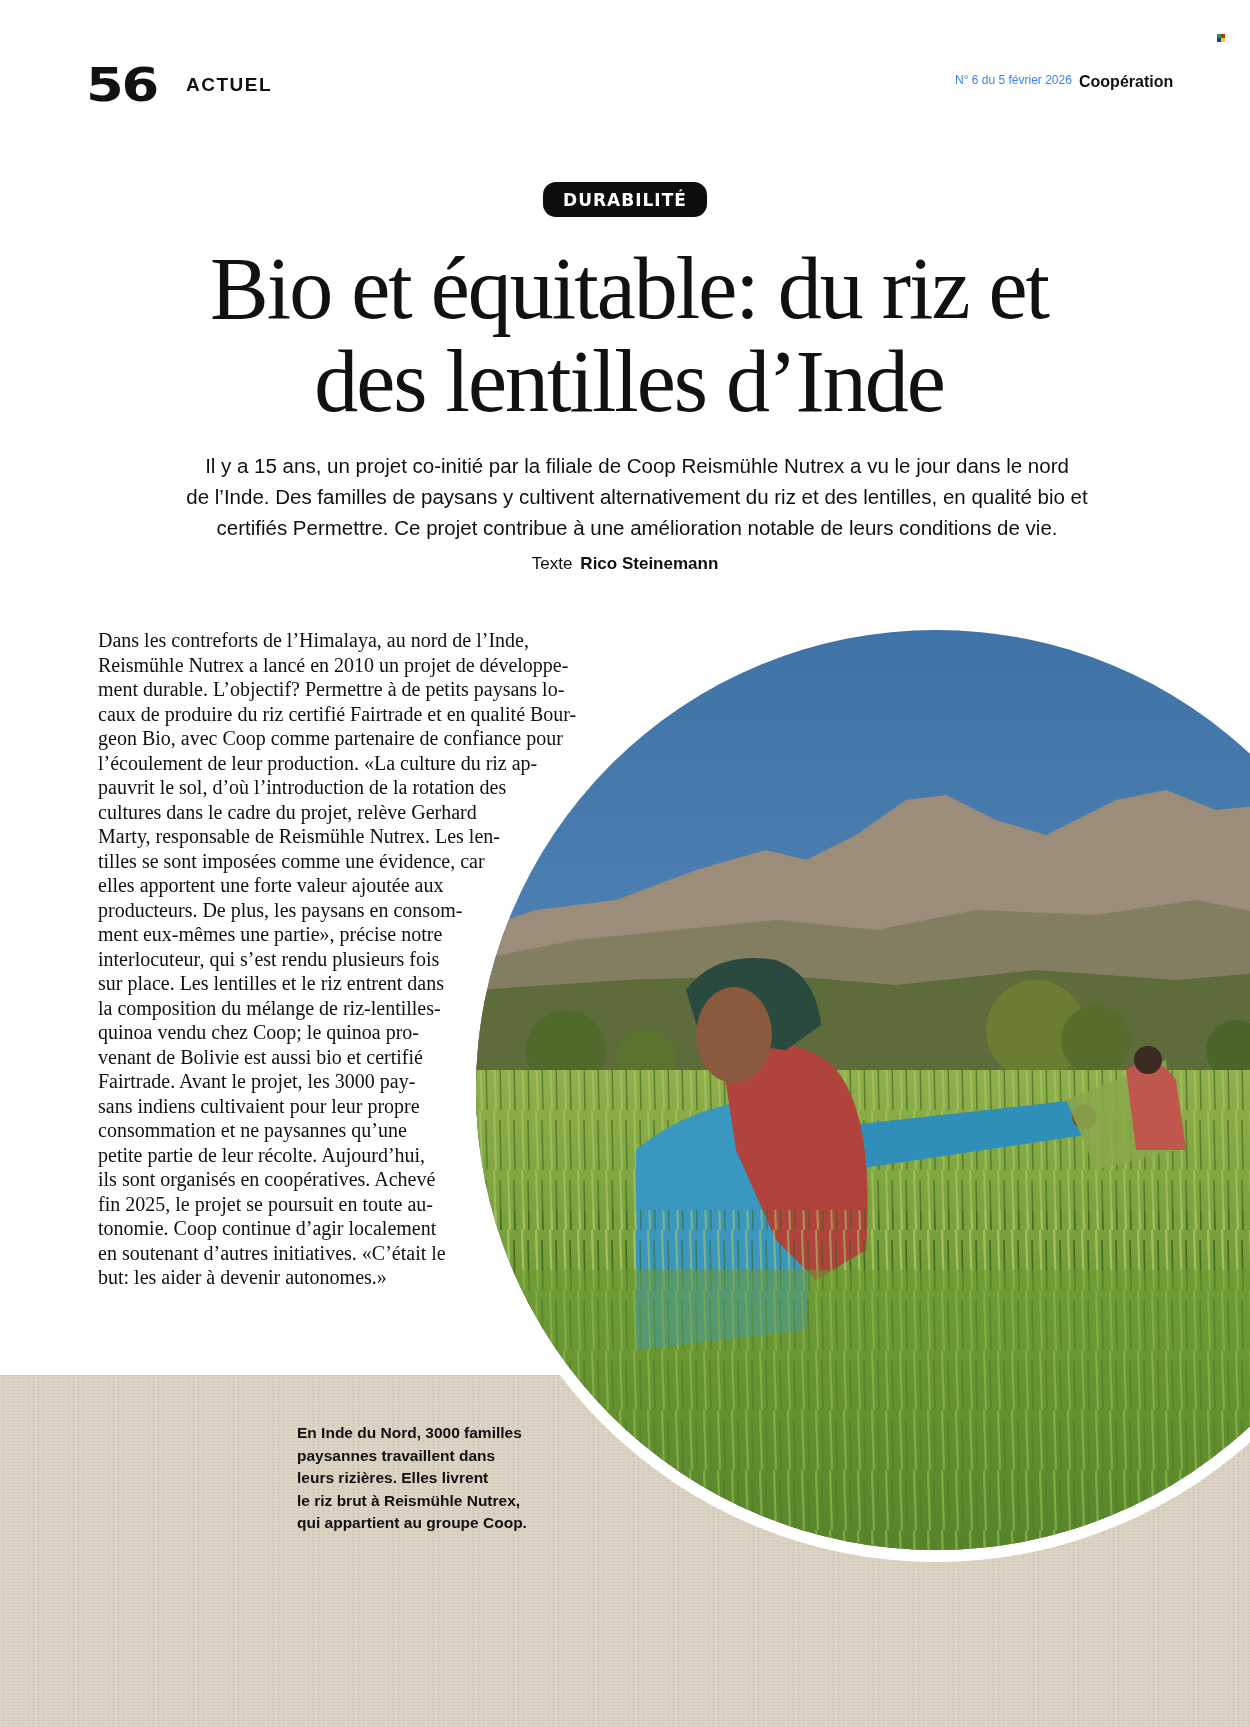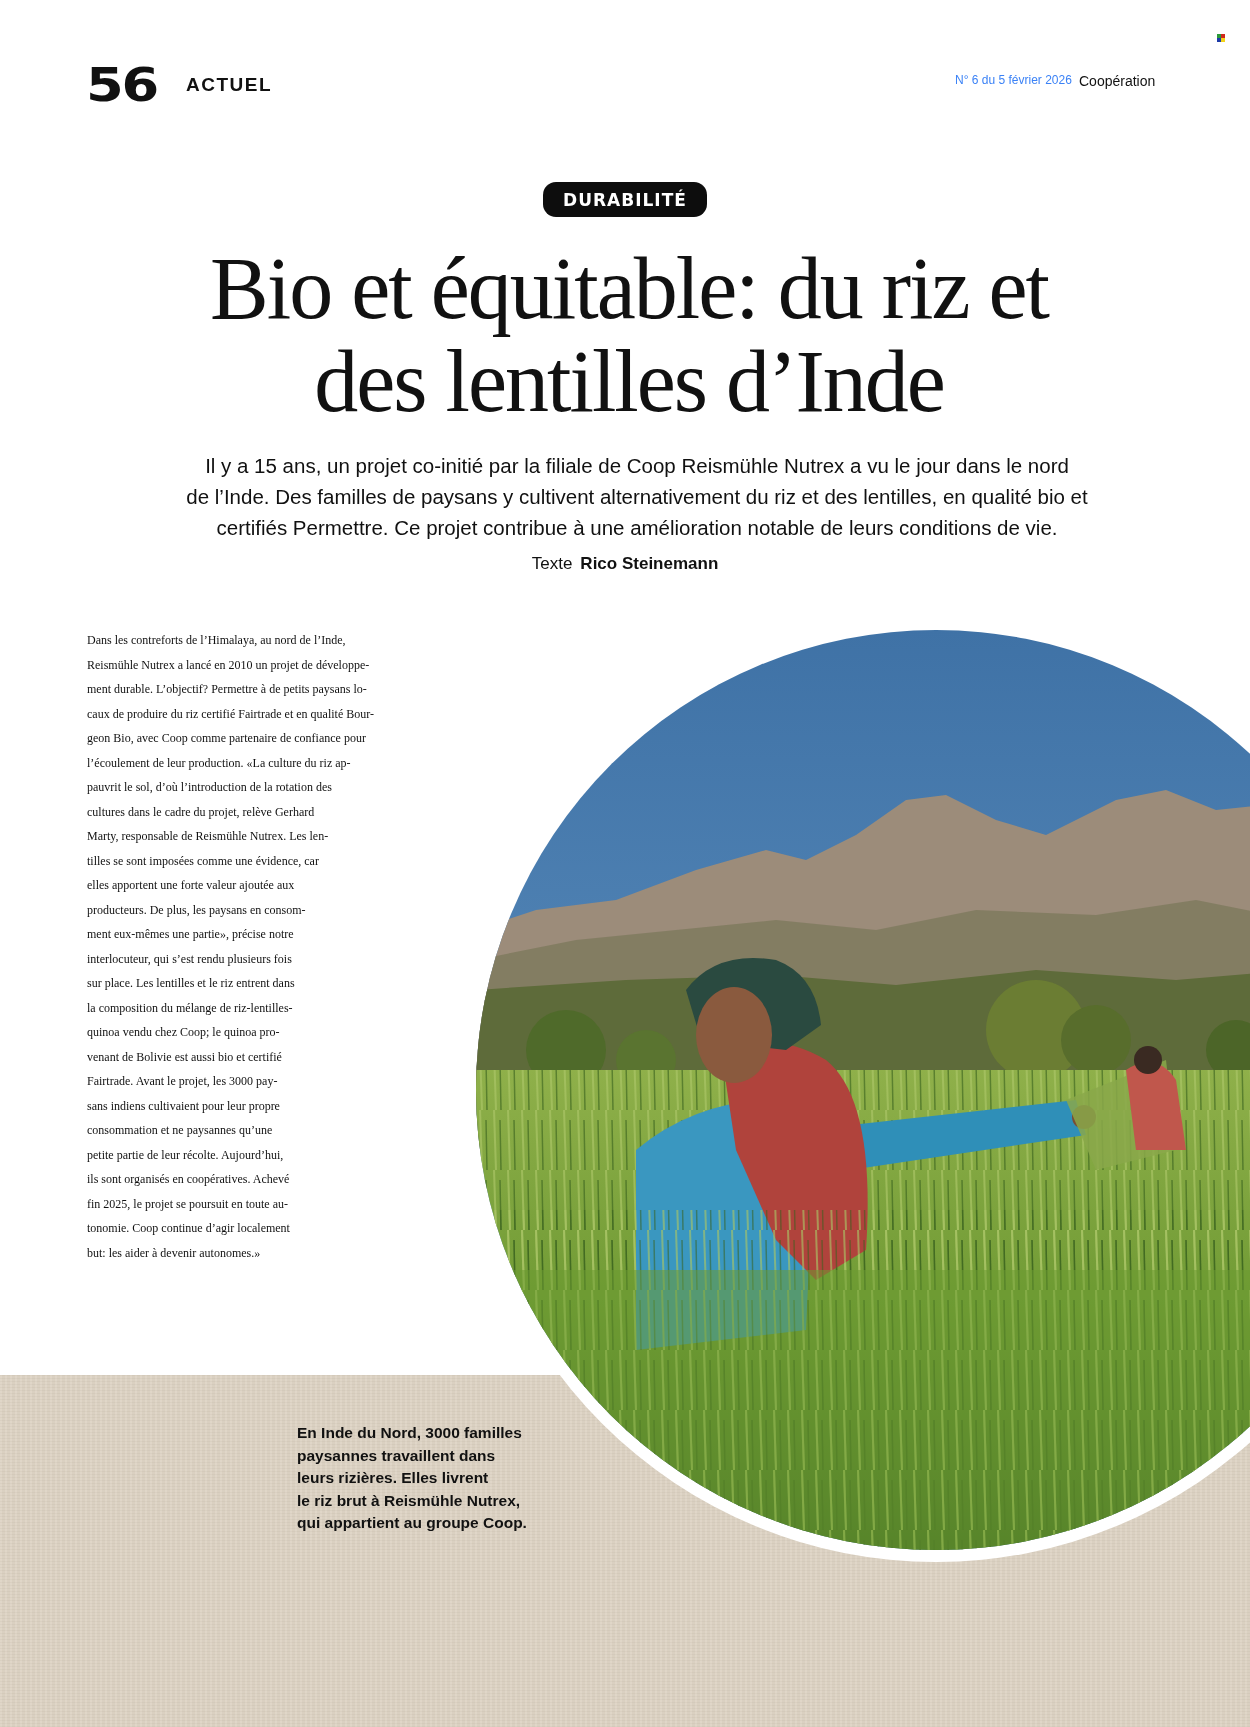--- a/index.html
+++ b/index.html
@@ -21,21 +21,21 @@
     letter-spacing: -2px; line-height: 1; transform: scaleX(1.18); transform-origin: left;
   }
   .section {
     position: absolute; left: 186px; top: 74px;
     font-weight: 700; font-size: 19px; letter-spacing: 1.5px;
   }
   .issue {
     position: absolute; left: 924px; top: 73px; font-size: 12px; color: #3b82f6; margin-left: 31px;
   }
   .brand {
-    position: absolute; left: 1079px; top: 73px; font-size: 14px; font-weight: 400;
+    position: absolute; left: 1079px; top: 73px; font-size: 16px; font-weight: 700;
   }
   .logo {
     position: absolute; left: 1217px; top: 34px; width: 8px; height: 8px;
     display: grid; grid-template-columns: 4px 4px; grid-template-rows: 4px 4px;
   }
   .logo span:nth-child(1){background:#2a9a3a;}
   .logo span:nth-child(2){background:#d0281c;}
   .logo span:nth-child(3){background:#1c3aa8;}
   .logo span:nth-child(4){background:#f2d21a;}
   .kicker {
@@ -51,22 +51,22 @@
   .lead {
     position: absolute; left: 130px; top: 438px; width: 990px; text-align: center;
     font-size: 20.5px; line-height: 31px; color: #111; margin: 12px;
   }
   .byline {
     position: absolute; left: 0; top: 554px; width: 1250px; text-align: center; font-size: 17px;
   }
   .byline .lbl { margin-right: 8px; }
   .byline .author { font-weight: 700; }
   .body-text {
-    position: absolute; left: 87px; top: 628px; width: 470px;
-    font-family: "Liberation Serif", serif; font-size: 12px; line-height: 24.5px; color: #111; margin: 0;
+    position: absolute; left: 98px; top: 628px; width: 470px;
+    font-family: "Liberation Serif", serif; font-size: 20px; line-height: 24.5px; color: #111; margin: 0;
   }
   .body-text span { display: block; white-space: nowrap; }
   .photo-ring {
     position: absolute; left: 464px; top: 618px; width: 944px; height: 944px;
     border-radius: 50%; background: #fff;
   }
   .photo {
     position: absolute; left: 476px; top: 630px; width: 920px; height: 920px;
     border-radius: 50%; overflow: hidden;
   }
@@ -185,20 +185,21 @@
   <span>la composition du mélange de riz-lentilles-</span>
   <span>quinoa vendu chez Coop; le quinoa pro-</span>
   <span>venant de Bolivie est aussi bio et certifié</span>
   <span>Fairtrade. Avant le projet, les 3000 pay-</span>
   <span>sans indiens cultivaient pour leur propre</span>
   <span>consommation et ne paysannes qu’une</span>
   <span>petite partie de leur récolte. Aujourd’hui,</span>
   <span>ils sont organisés en coopératives. Achevé</span>
   <span>fin 2025, le projet se poursuit en toute au-</span>
   <span>tonomie. Coop continue d’agir localement</span>
+  <span>en soutenant d’autres initiatives. «C’était le</span>
   <span>but: les aider à devenir autonomes.»</span>
 </p>
 
 <p class="caption">
   <span>En Inde du Nord, 3000 familles</span>
   <span>paysannes travaillent dans</span>
   <span>leurs rizières. Elles livrent</span>
   <span>le riz brut à Reismühle Nutrex,</span>
   <span>qui appartient au groupe Coop.</span>
 </p>

